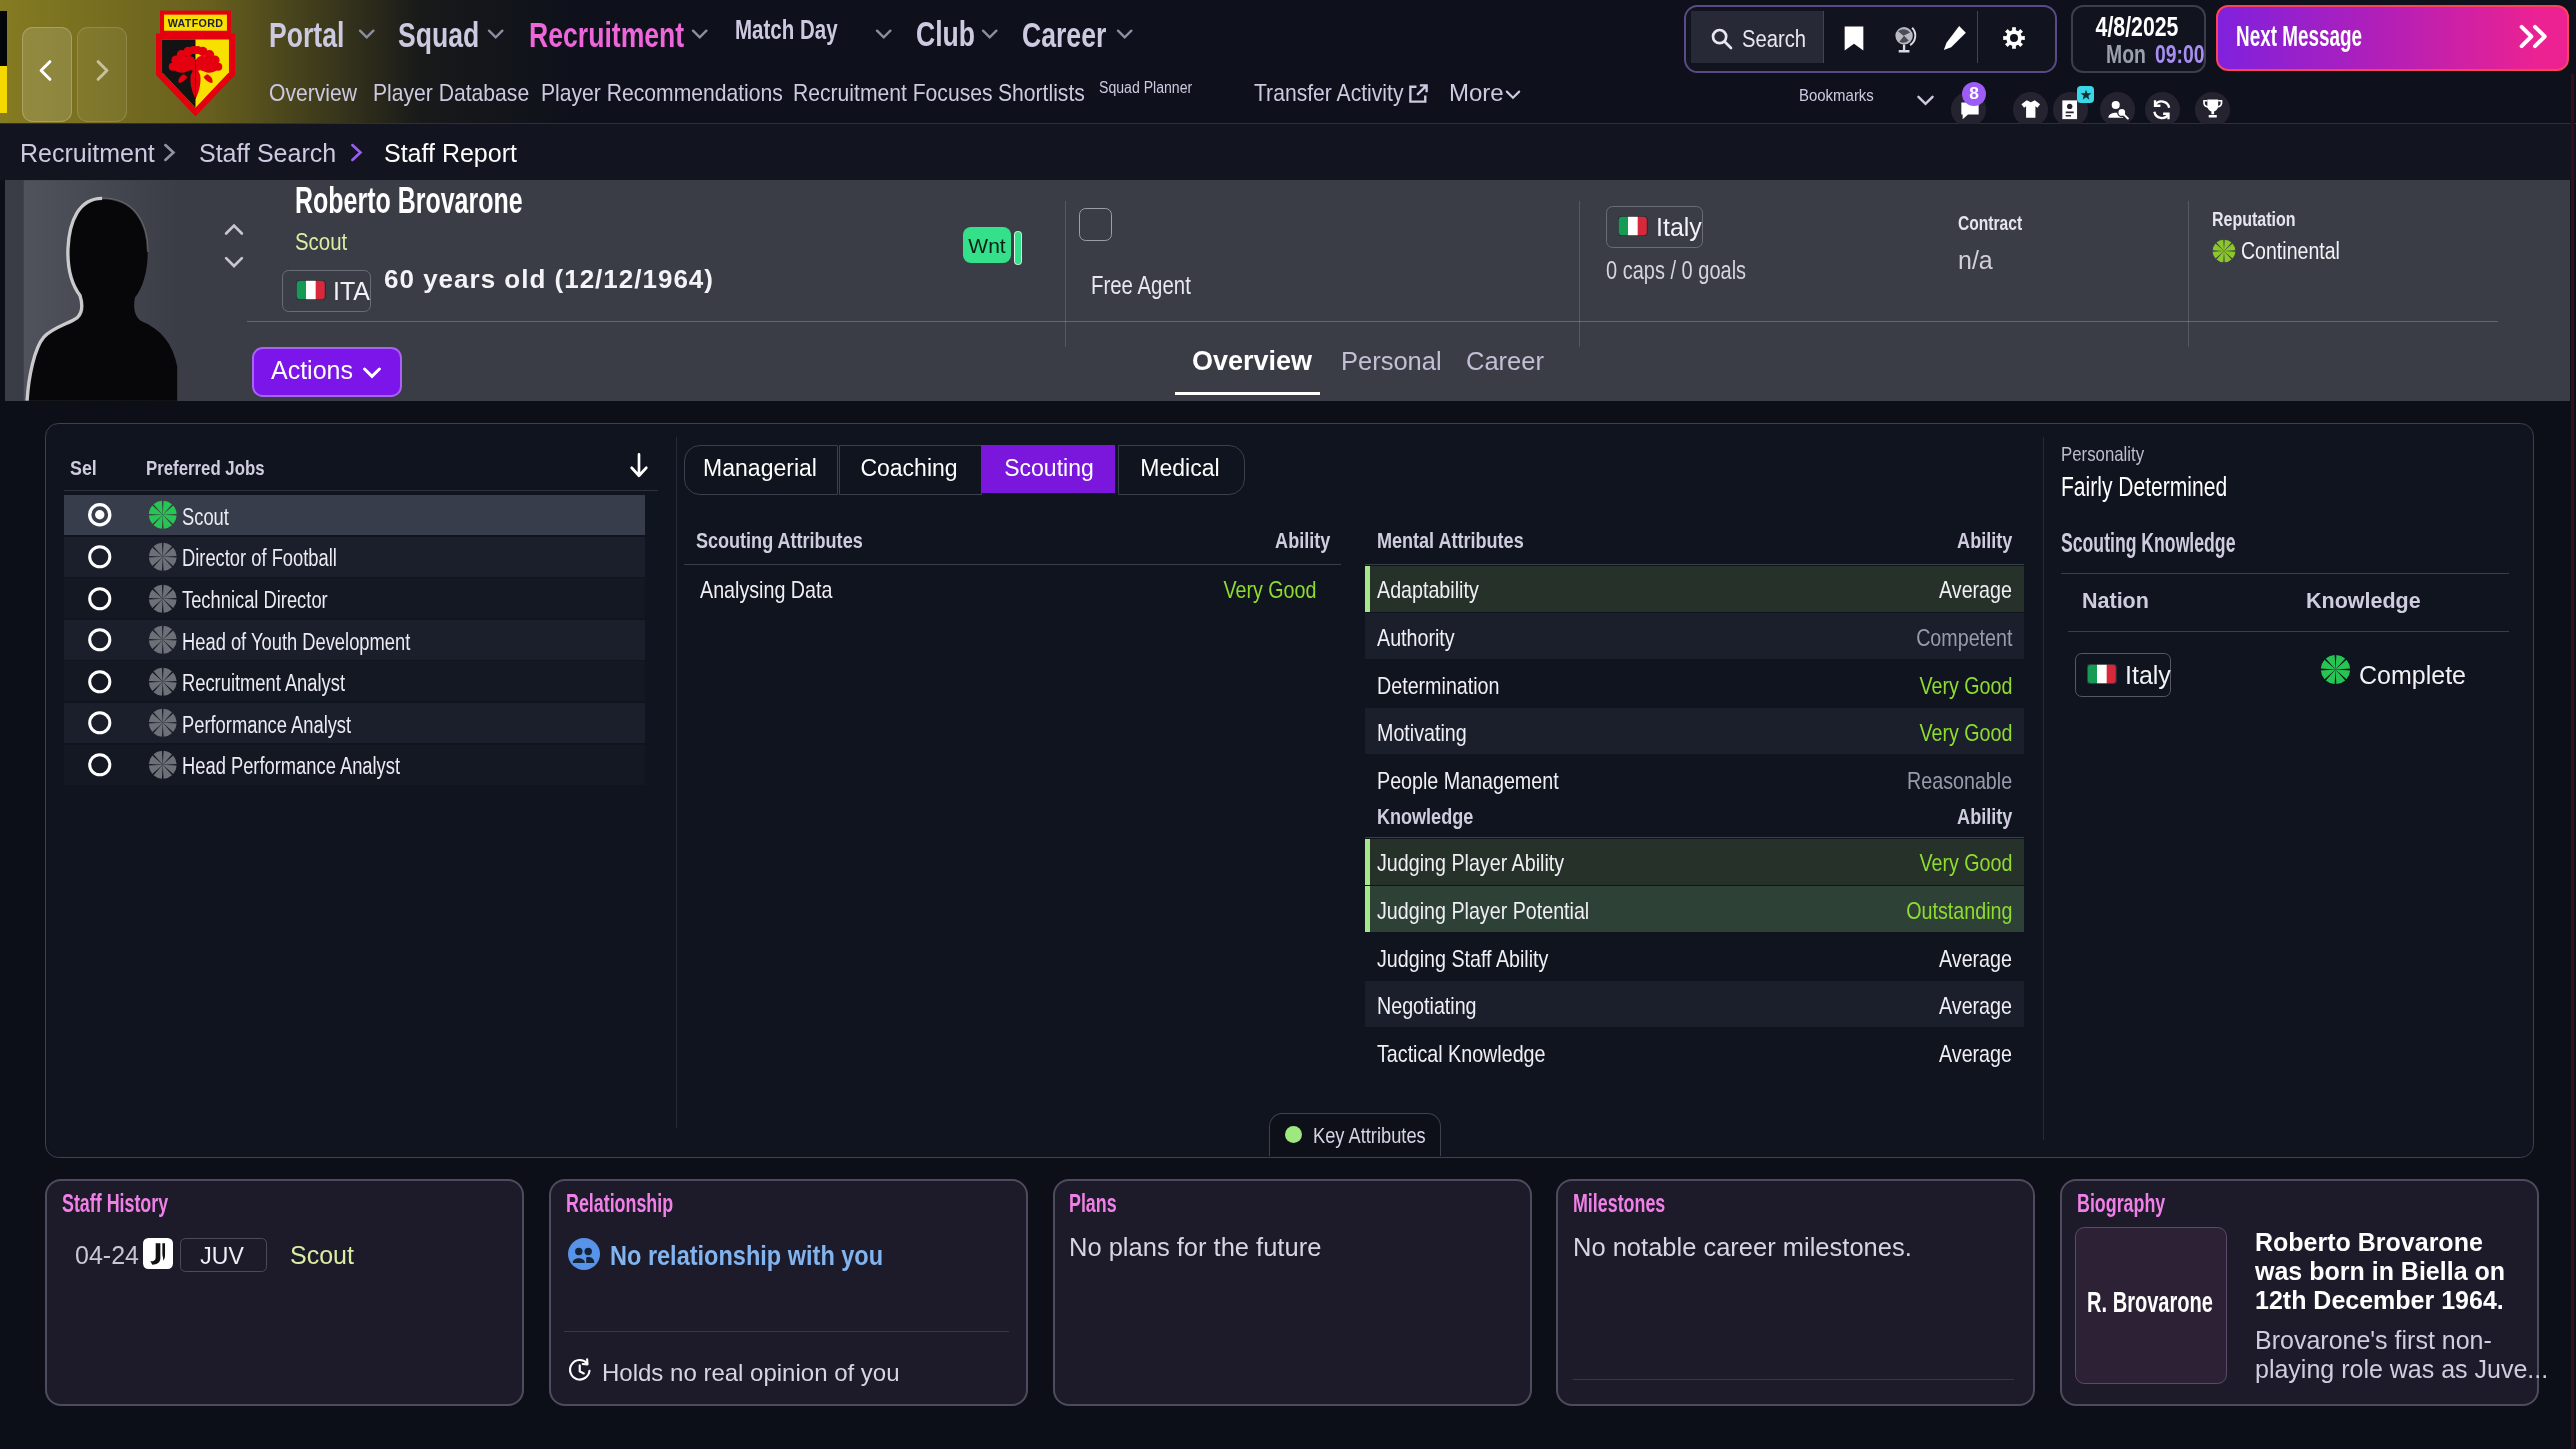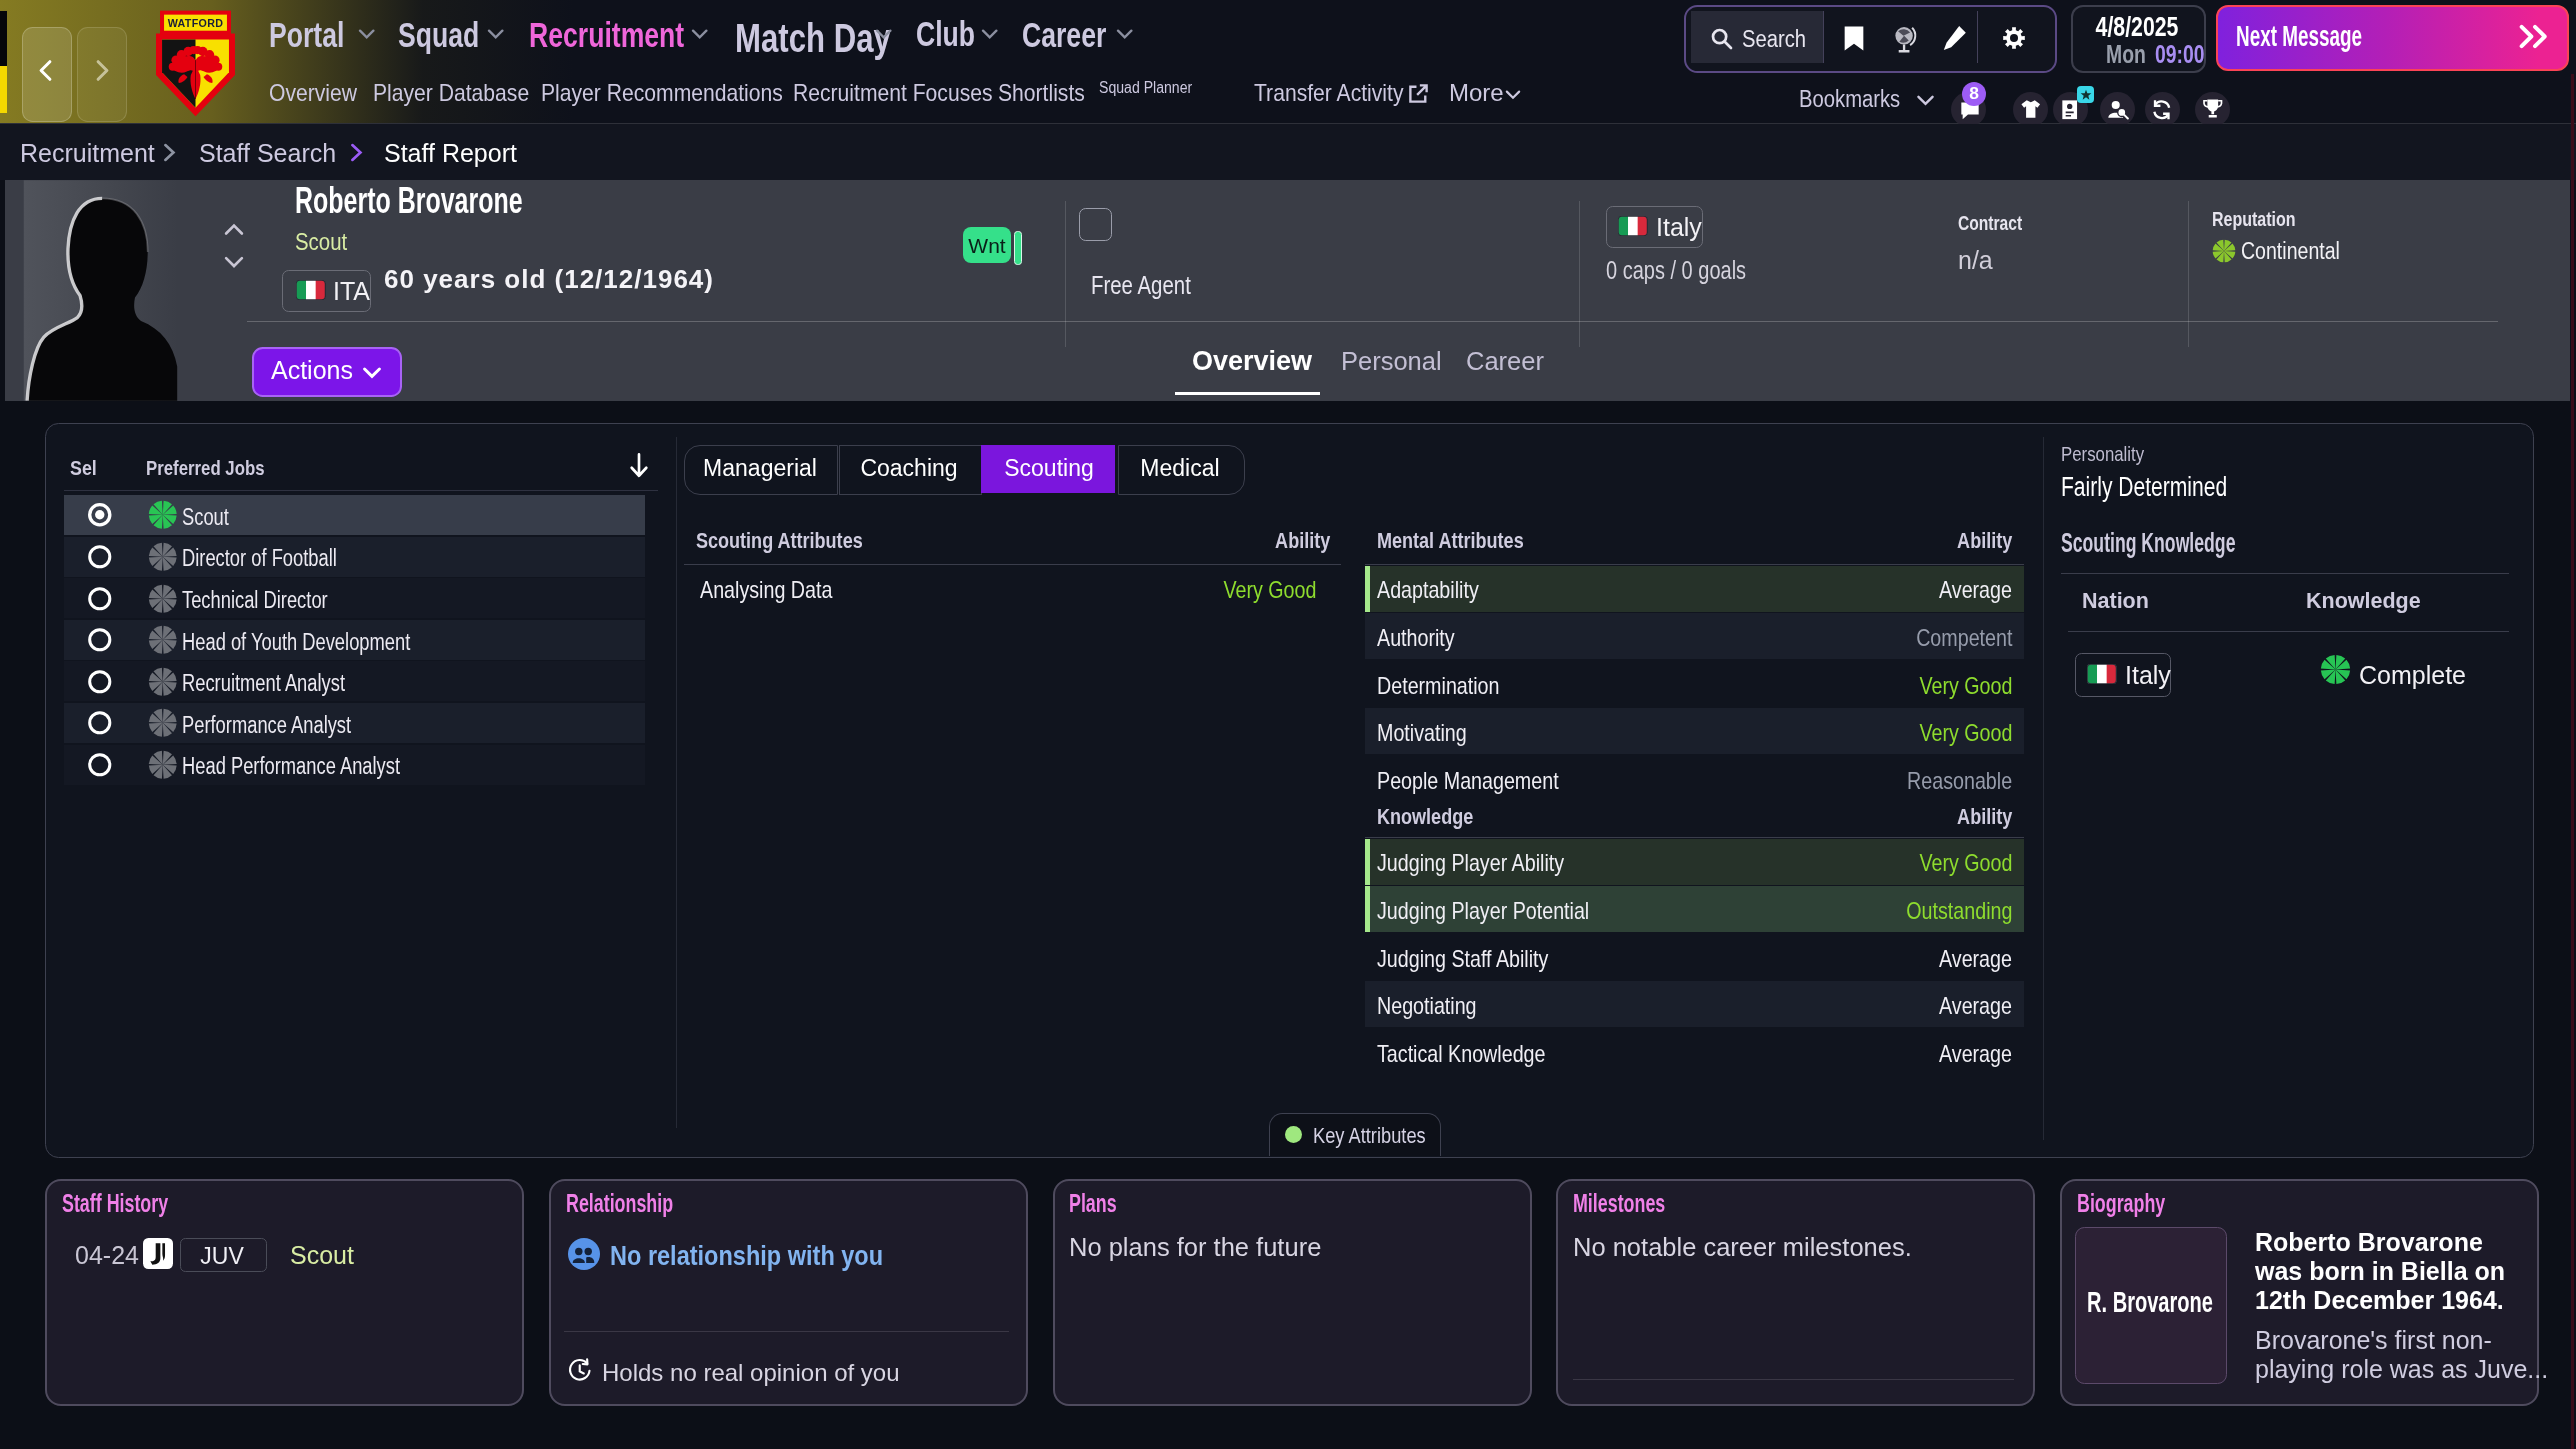--- a/index.html
+++ b/index.html
@@ -53,21 +53,21 @@
       <path d="M27 86 C36 74 52 66 62 72 L65 76 L68 72 C78 66 94 74 103 86 C97 94 86 97 78 93 C74 91 71 90 69 92 L72 98 C74 110 70 124 65 134 C60 124 56 110 58 98 L61 92 C59 90 56 91 52 93 C44 97 33 94 27 86 Z"></path>
       <path d="M48 97 C42 99 38 105 40 110 C45 110 51 105 53 101 Z"></path>
       <path d="M82 97 C88 99 92 105 90 110 C85 110 79 105 77 101 Z"></path>
     </g>
     <path d="M65 76 L65 134" stroke="#7a000a" stroke-width="1.5"></path>
   </svg>
 
   <div class="abs" style="left:269px;top:14.8px;font-size:35px;"><span class="cond lav">Portal</span></div>
   <div class="abs" style="left:398px;top:14.8px;font-size:35px;"><span class="cond lav">Squad</span></div>
   <div class="abs" style="left:529px;top:14.8px;font-size:35px;"><span class="cond" style="color:#ef66da;">Recruitment</span></div>
-  <div class="abs" style="left:735px;top:14.8px;font-size:41px;"><span class="cond lav">Match Day</span></div>
+  <div class="abs" style="left:735px;top:14.8px;font-size:27px;"><span class="cond lav">Match Day</span></div>
   <div class="abs" style="left:916px;top:14px;font-size:35px;"><span class="cond lav">Club</span></div>
   <div class="abs" style="left:1022px;top:14.8px;font-size:35px;"><span class="cond lav">Career</span></div>
   <svg class="abs" style="left:358px;top:28px;" width="17.4" height="12" viewBox="0 0 26 18">
       <path d="M3 4 L13 14 L23 4" stroke="#8b8fa0" stroke-width="3.5" fill="none" stroke-linecap="round"></path>
     </svg>
   <svg class="abs" style="left:487px;top:28px;" width="17.4" height="12" viewBox="0 0 26 18">
       <path d="M3 4 L13 14 L23 4" stroke="#8b8fa0" stroke-width="3.5" fill="none" stroke-linecap="round"></path>
     </svg>
   <svg class="abs" style="left:691px;top:28px;" width="17.4" height="12" viewBox="0 0 26 18">
       <path d="M3 4 L13 14 L23 4" stroke="#8b8fa0" stroke-width="3.5" fill="none" stroke-linecap="round"></path>
@@ -127,21 +127,21 @@
   <div class="abs" style="left:2137px;top:10.7px;width:0;font-size:28px;"><span class="condc" style="transform:translateX(-50%) scaleX(0.76);color:#fff;">4/8/2025</span></div>
   <div class="abs" style="left:2106px;top:40px;font-size:25.5px;"><span class="cond" style="color:#9aa0ad;">Mon</span></div>
   <div class="abs" style="left:2155px;top:40px;font-size:25.5px;"><span class="cond" style="color:#a98ef2;">09:00</span></div>
 
   <div class="abs" style="left:2216px;top:5.4px;width:349px;height:62px;border:2.7px solid #fb4456;border-radius:12px;background:linear-gradient(90deg,#8021dd 0%,#b31fb7 48%,#ec2292 92%);"></div>
   <div class="abs" style="left:2236px;top:19px;font-size:29.5px;"><span class="cond" style="transform:scaleX(0.64);color:#fff;">Next Message</span></div>
   <svg class="abs" style="left:2518px;top:24px;" width="34" height="25" viewBox="0 0 56 40">
       <path d="M6 4 L22 20 L6 36 M28 4 L44 20 L28 36" stroke="#ffffff" stroke-width="6.5" fill="none" stroke-linecap="round" stroke-linejoin="round"></path>
     </svg>
 
-  <div class="abs lav" style="left:1799px;top:86px;font-size:23px;"><span class="sx">Bookmarks</span></div>
+  <div class="abs lav" style="left:1799px;top:86px;font-size:17px;"><span class="sx">Bookmarks</span></div>
   <svg class="abs" style="left:1916px;top:94px;" width="19" height="12.7" viewBox="0 0 26 18">
       <path d="M3 4 L13 14 L23 4" stroke="#cdc9e0" stroke-width="3.5" fill="none" stroke-linecap="round"></path>
     </svg>
 
   <div class="abs" style="left:1951px;top:92px;width:35px;height:35px;border-radius:50%;background:#262331;"></div>
   <svg class="abs" style="left:1960px;top:101px;" width="20" height="19" viewBox="0 0 30 28">
       <path d="M2 2 H28 V20 H12 L4 27 V20 H2 Z" fill="#ffffff"></path>
     </svg>
   <div class="abs" style="left:1962px;top:82px;width:24px;height:24px;border-radius:50%;background:#9d5cf5;"></div>
   <div class="abs" style="left:1974px;top:83px;width:0;text-align:center;font-size:17.4px;font-weight:bold;color:#fff;"><span style="display:inline-block;transform:translateX(-50%);">8</span></div>

